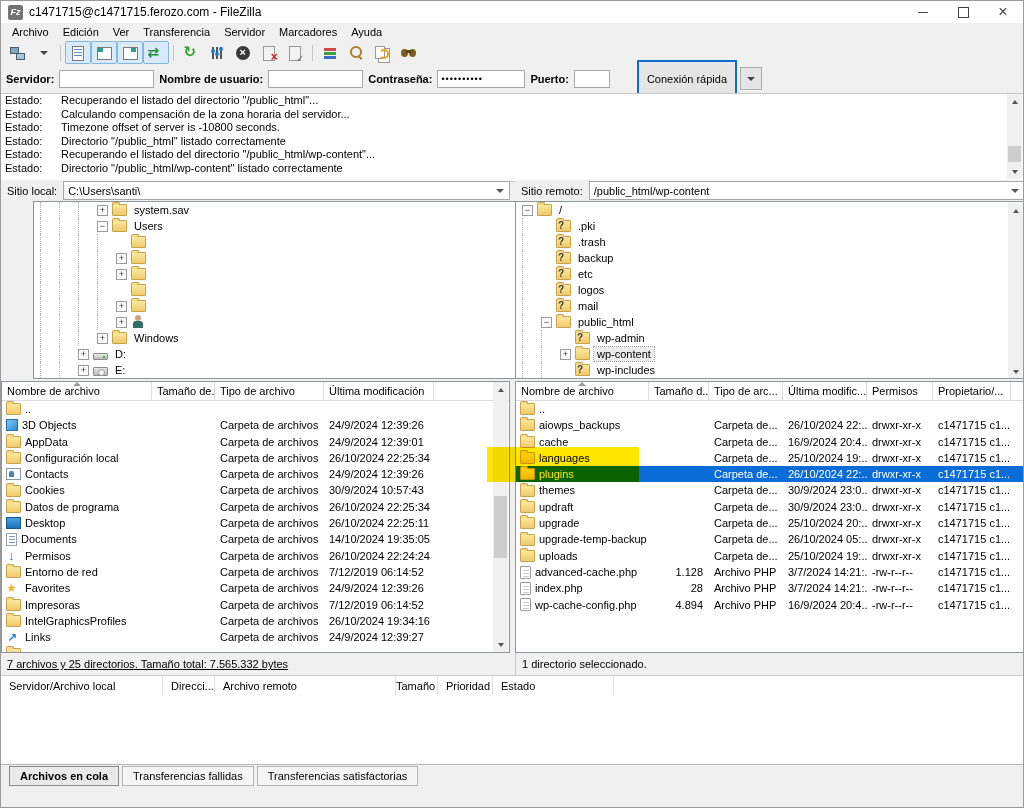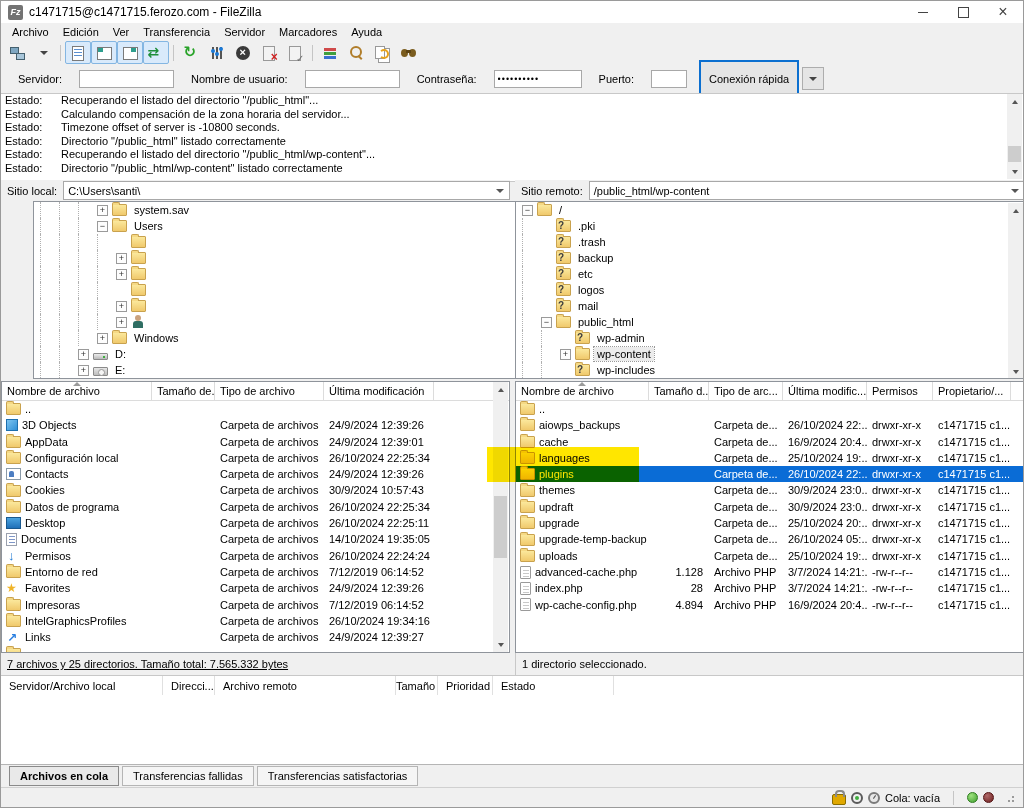--- a/index.html
+++ b/index.html
@@ -48,27 +48,27 @@
   .ic-filter::before{content:"";position:absolute;left:2px;top:3px;width:12px;height:3px;background:#d04a4a;box-shadow:0 4px 0 #3f9e3f,0 8px 0 #3a6fd0;}
   .ic-search::before{content:"";position:absolute;left:2px;top:1px;width:8px;height:8px;border:2px solid #b07d2a;border-radius:50%;}
   .ic-search::after{content:"";position:absolute;left:11px;top:10px;width:2px;height:5px;background:#b07d2a;transform:rotate(-45deg);}
   .ic-sync::before{content:"";position:absolute;left:1px;top:1px;width:8px;height:11px;background:#fff;border:1px solid #999;box-shadow:4px 3px 0 #fff,4px 3px 0 1px #999;}
   .ic-sync::after{content:"";position:absolute;left:5px;top:4px;width:6px;height:6px;border:2px solid #e8a21a;border-radius:50%;border-left-color:transparent;}
   .ic-compare::before{content:"";position:absolute;left:1px;top:4px;width:7px;height:8px;border-radius:50%;background:#7a5c1e;box-shadow:8px 0 0 #7a5c1e;}
   .ic-compare::after{content:"";position:absolute;left:6px;top:5px;width:5px;height:3px;background:#5d4414;}
 
   
   .quickbar{position:absolute;top:63px;left:0;right:0;height:29px;background:#f0f0f0;border-bottom:1px solid #d0d0d0;display:flex;align-items:center;}
-  .quickbar label{margin:0 17px;}
+  .quickbar label{margin:0 5px;font-weight:bold;}
   .qinput{height:18px;background:#fff;border:1px solid #a8a8a8;box-sizing:border-box;font-size:11px;padding:0 3px;}
   #q-server{width:95px;}
   #q-user{width:95px;}
   #q-pass{width:88px;font-size:9px;letter-spacing:1px;}
   #q-port{width:36px;}
-  .qbtn{margin-left:12px;height:21px;padding:7px 9px;background:#e5e5e5;border:1px solid #0b6fd0;box-shadow:inset 0 0 0 1px #0b6fd0;display:flex;align-items:center;}
+  .qbtn{margin-left:27px;height:21px;padding:7px 9px;background:#e5e5e5;border:1px solid #0b6fd0;box-shadow:inset 0 0 0 1px #0b6fd0;display:flex;align-items:center;}
   .qcaret{width:20px;height:21px;border:1px solid #adadad;margin-left:3px;background:#e5e5e5;display:flex;align-items:center;justify-content:center;}
   .qcaret::after{content:"";border-left:4px solid transparent;border-right:4px solid transparent;border-top:4px solid #444;}
 
   
   .logpane{position:absolute;top:92px;left:0;right:0;height:87px;background:#fff;border-top:1px solid #c8c8c8;border-bottom:1px solid #c8c8c8;overflow:hidden;}
   .logrow{display:flex;line-height:13.5px;padding-left:4px;}
   .logpre{width:56px;flex:none;}
 
   
   .sb{position:absolute;width:15px;background:#f0f0f0;}
@@ -897,28 +897,16 @@
     </div>
   <div class="queuebody"></div>
 
   <div class="tabsrow">
 
   <span class="tab active">Archivos en cola</span>
       <span class="tab">Transferencias fallidas</span>
       <span class="tab">Transferencias satisfactorias</span>
     </div>
 
-  <div class="statusbar">
-    <span class="sb-right">
-      <span class="lockico"></span>
-      <span class="gearico"></span>
-      <span class="speedico"></span>
-      <span>Cola: vacía</span>
-      <span class="sbdiv"></span>
-      <span class="orb green"></span>
-      <span class="orb red"></span>
-      <span class="grip"></span>
-    </span>
-  </div>
 
   <div class="hl-overlay"></div>
 
 </div>
 
 </body></html>

